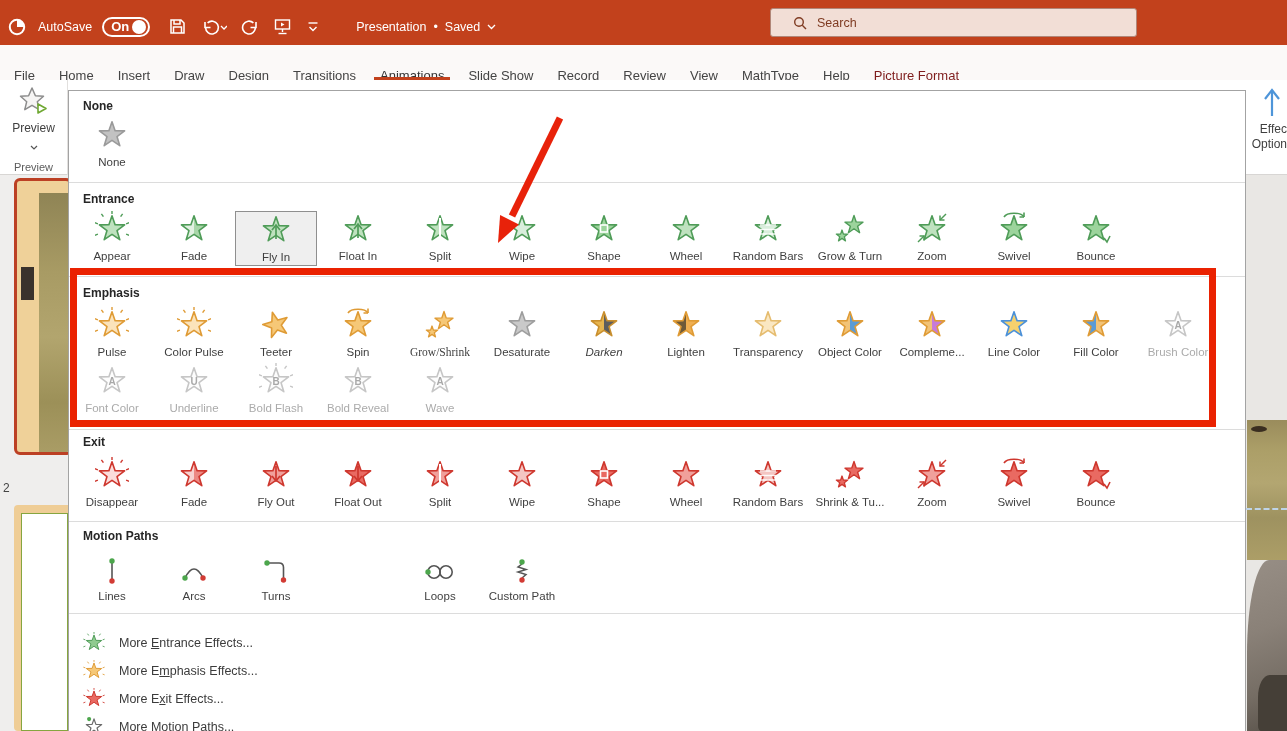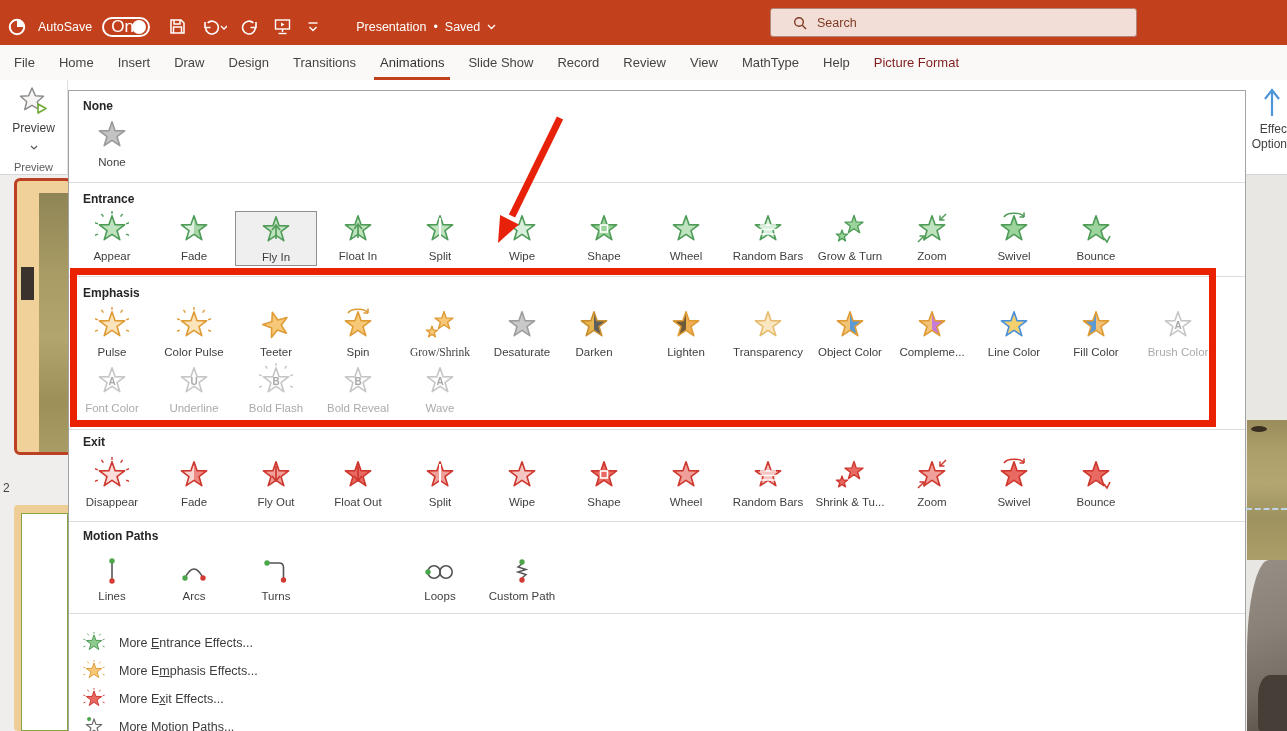--- a/index.html
+++ b/index.html
@@ -5,32 +5,32 @@
   * { margin:0; padding:0; box-sizing:border-box; }
   html,body { width:1287px; height:731px; overflow:hidden; font-family:"Liberation Sans", sans-serif; background:#fff; }
   body { position:relative; }
 
   
   .titlebar { position:absolute; left:0; top:0; width:1287px; height:53px; background:#C2411C; display:flex; align-items:center; color:#fff; }
   .tb-left { display:flex; align-items:center; gap:10px; padding-left:6px; }
   .ppt-logo { width:22px; height:22px; display:flex; align-items:center; justify-content:center; }
   .autosave-lbl { font-size:12.5px; }
   .toggle { width:48px; height:20px; border:2px solid #fff; border-radius:10px; display:flex; align-items:center; padding-left:7px; position:relative; cursor:default; }
-  .toggle .t-lbl { font-size:17px; font-weight:normal; }
+  .toggle .t-lbl { font-size:13px; font-weight:bold; }
   .toggle .knob { position:absolute; right:2px; top:1px; width:14px; height:14px; background:#fff; border-radius:50%; }
   .qat { display:flex; align-items:center; gap:14px; margin-left:8px; }
   .qat .qi { display:flex; align-items:center; }
   .doc-title { margin-left:26px; font-size:12.5px; display:flex; align-items:center; gap:7px; }
   .search-box { position:absolute; left:770px; top:8px; width:367px; height:29px; background:#F2DED6; border:1px solid #B18678; border-radius:3px; display:flex; align-items:center; padding-left:22px; gap:10px; }
   .search-box input { border:none; outline:none; background:transparent; font-size:12.5px; color:#7F3B22; width:280px; font-family:"Liberation Sans",sans-serif; }
   .search-box input::placeholder { color:#7F3B22; opacity:1; }
 
   
   .menubar { position:absolute; left:0; top:45px; width:1287px; height:35px; background:#FBF9F8; display:flex; align-items:stretch; padding-left:2px; }
-  .tab { position:relative; font-size:13px; color:#444; line-height:35px; padding:0 12px; cursor:default; white-space:nowrap; }
+  .tab { position:relative; font-size:13px; color:#444; line-height:35px; padding:0 12px; cursor:default; white-space:nowrap;margin-top:13px; }
   .tab.active { color:#333; }
   .tab.active::after { content:''; position:absolute; left:6px; right:6px; bottom:0; height:3px; background:#C2411C; }
   .tab.accent { color:#7f1d1d; }
 
   
   .ribbon { position:absolute; left:0; top:80px; width:1287px; height:95px; background:#fff; border-bottom:1px solid #D8D6D4; }
   .preview-group { position:absolute; left:0; top:0; width:68px; height:95px; border-right:1px solid #E2E0DE; text-align:center; }
   .preview-btn { padding-top:6px; }
   .preview-lbl { font-size:12px; color:#3f3f3f; margin-top:1px; }
   .preview-chev { margin-top:1px; }
@@ -476,21 +476,21 @@
       <div class="g-item" style="left: 412px;">
         <div class="g-ico">
           <svg width="34" height="36" viewBox="0 0 34 36">
             <g>
               <polygon points="17.0,4.8 20.1,13.7 29.6,13.9 22.0,19.6 24.8,28.7 17.0,23.3 9.2,28.7 12.0,19.6 4.4,13.9 13.9,13.7" fill="#C9C9C9" stroke="#9E9E9E" stroke-width="1.6" stroke-linejoin="round"></polygon>
             </g>
           </svg>
         </div>
         <div class="g-lbl">Desaturate</div>
       </div>
-      <div class="g-item" style="left: 484px;">
+      <div class="g-item" style="left: 494px; font-style: italic;">
         <div class="g-ico">
           <svg width="34" height="36" viewBox="0 0 34 36">
             <defs>
               <linearGradient id="g21" x1="0" y1="0" x2="1" y2="0">
                 <stop offset="0" stop-color="#E7B54F"></stop>
                 <stop offset="0.5" stop-color="#E7B54F"></stop>
                 <stop offset="0.5" stop-color="#5E5E5E"></stop>
                 <stop offset="1" stop-color="#5E5E5E"></stop>
               </linearGradient>
             </defs>

